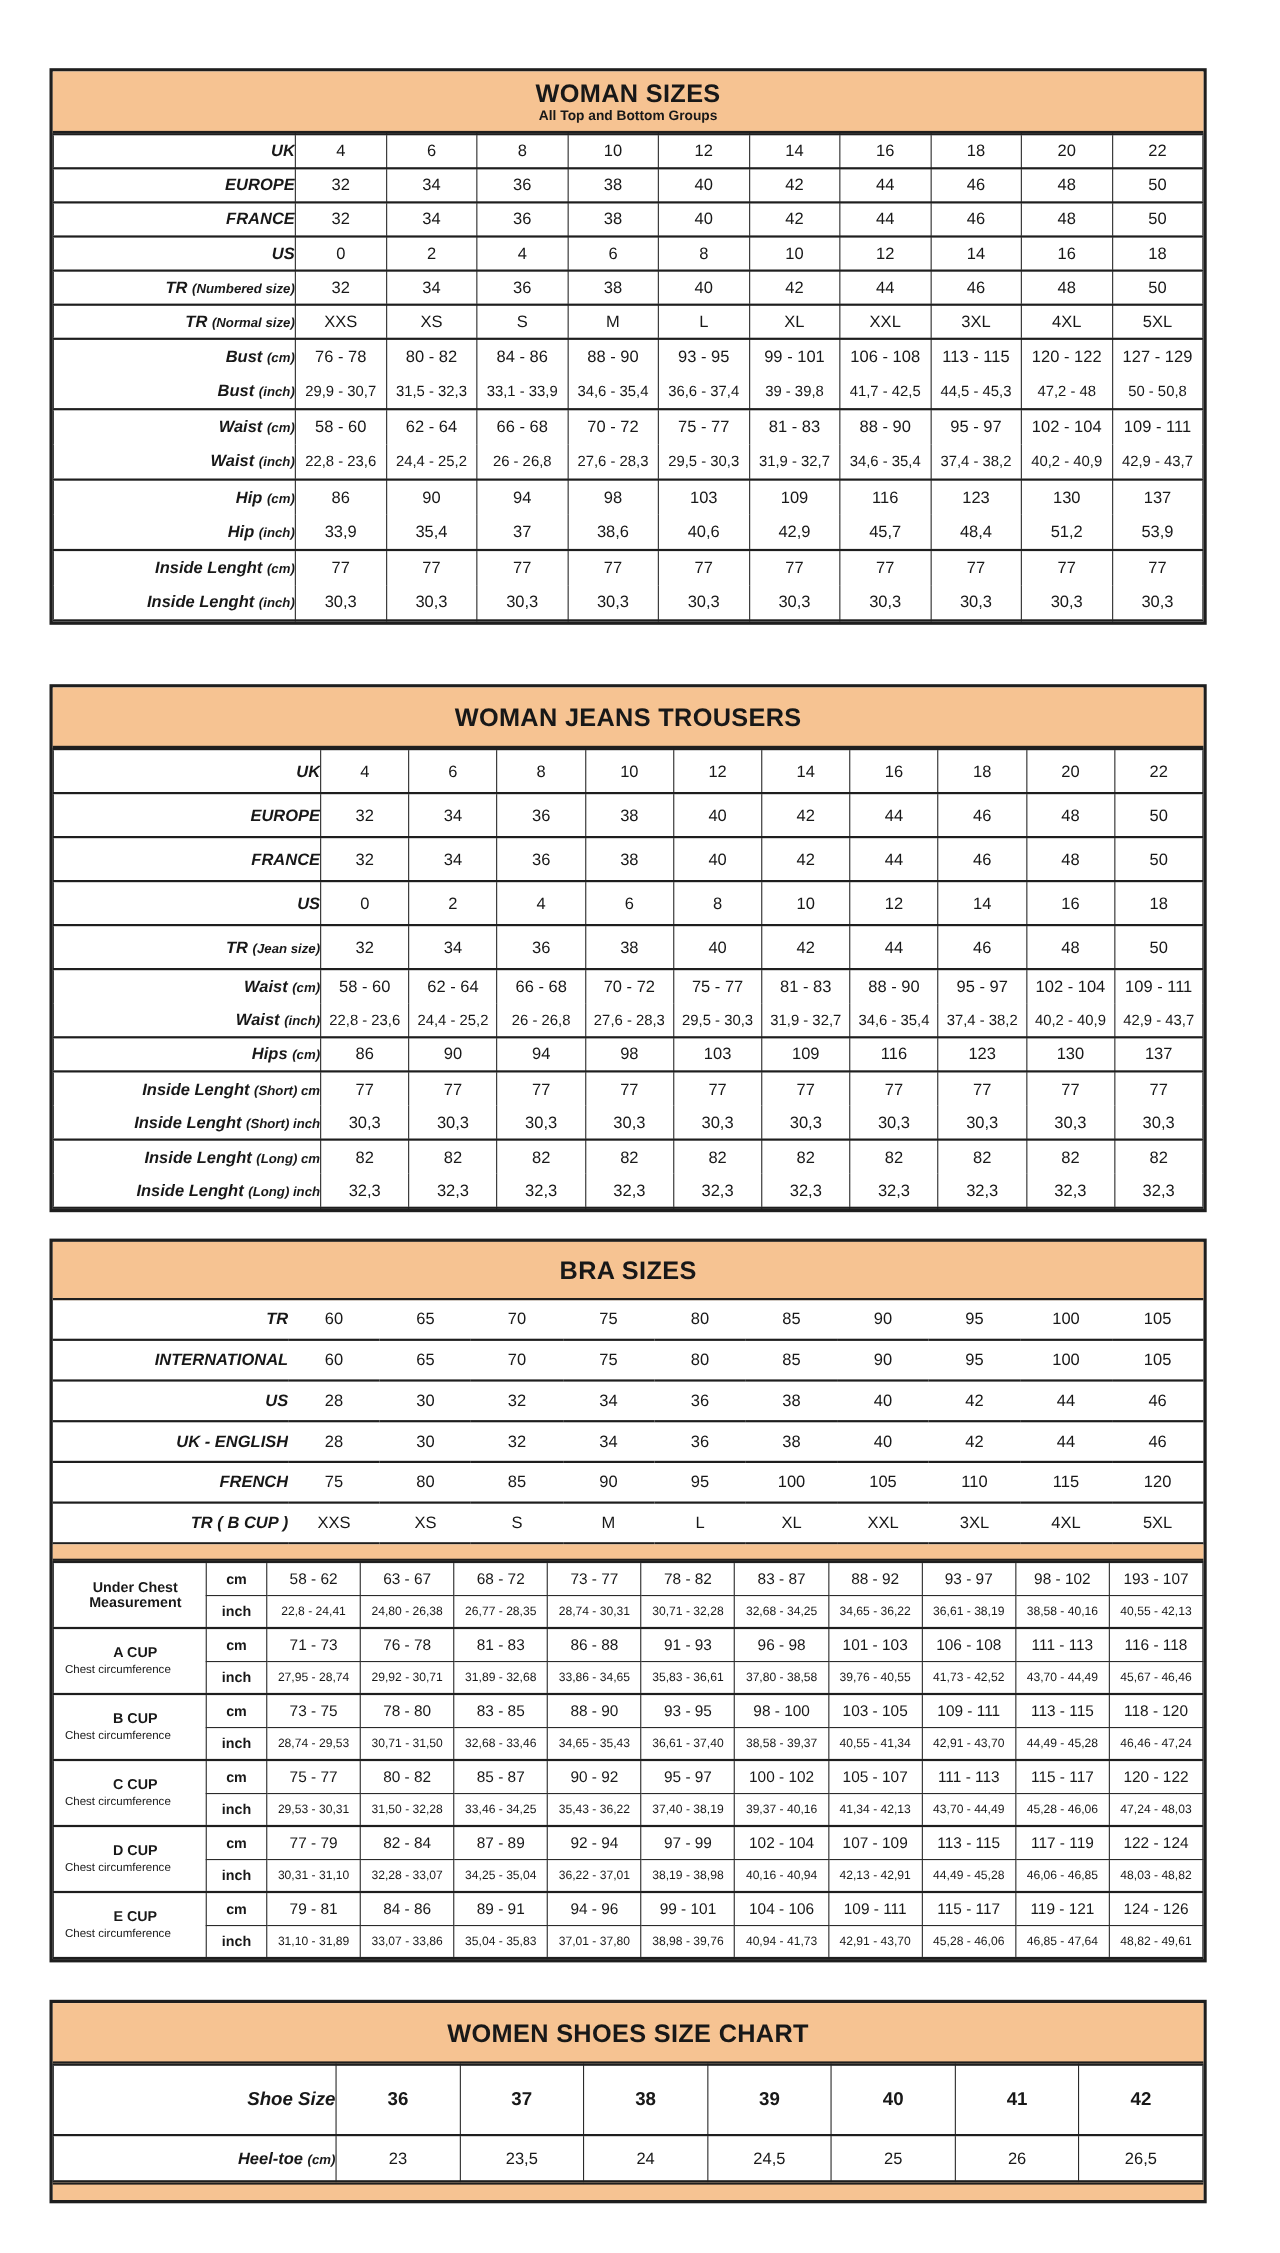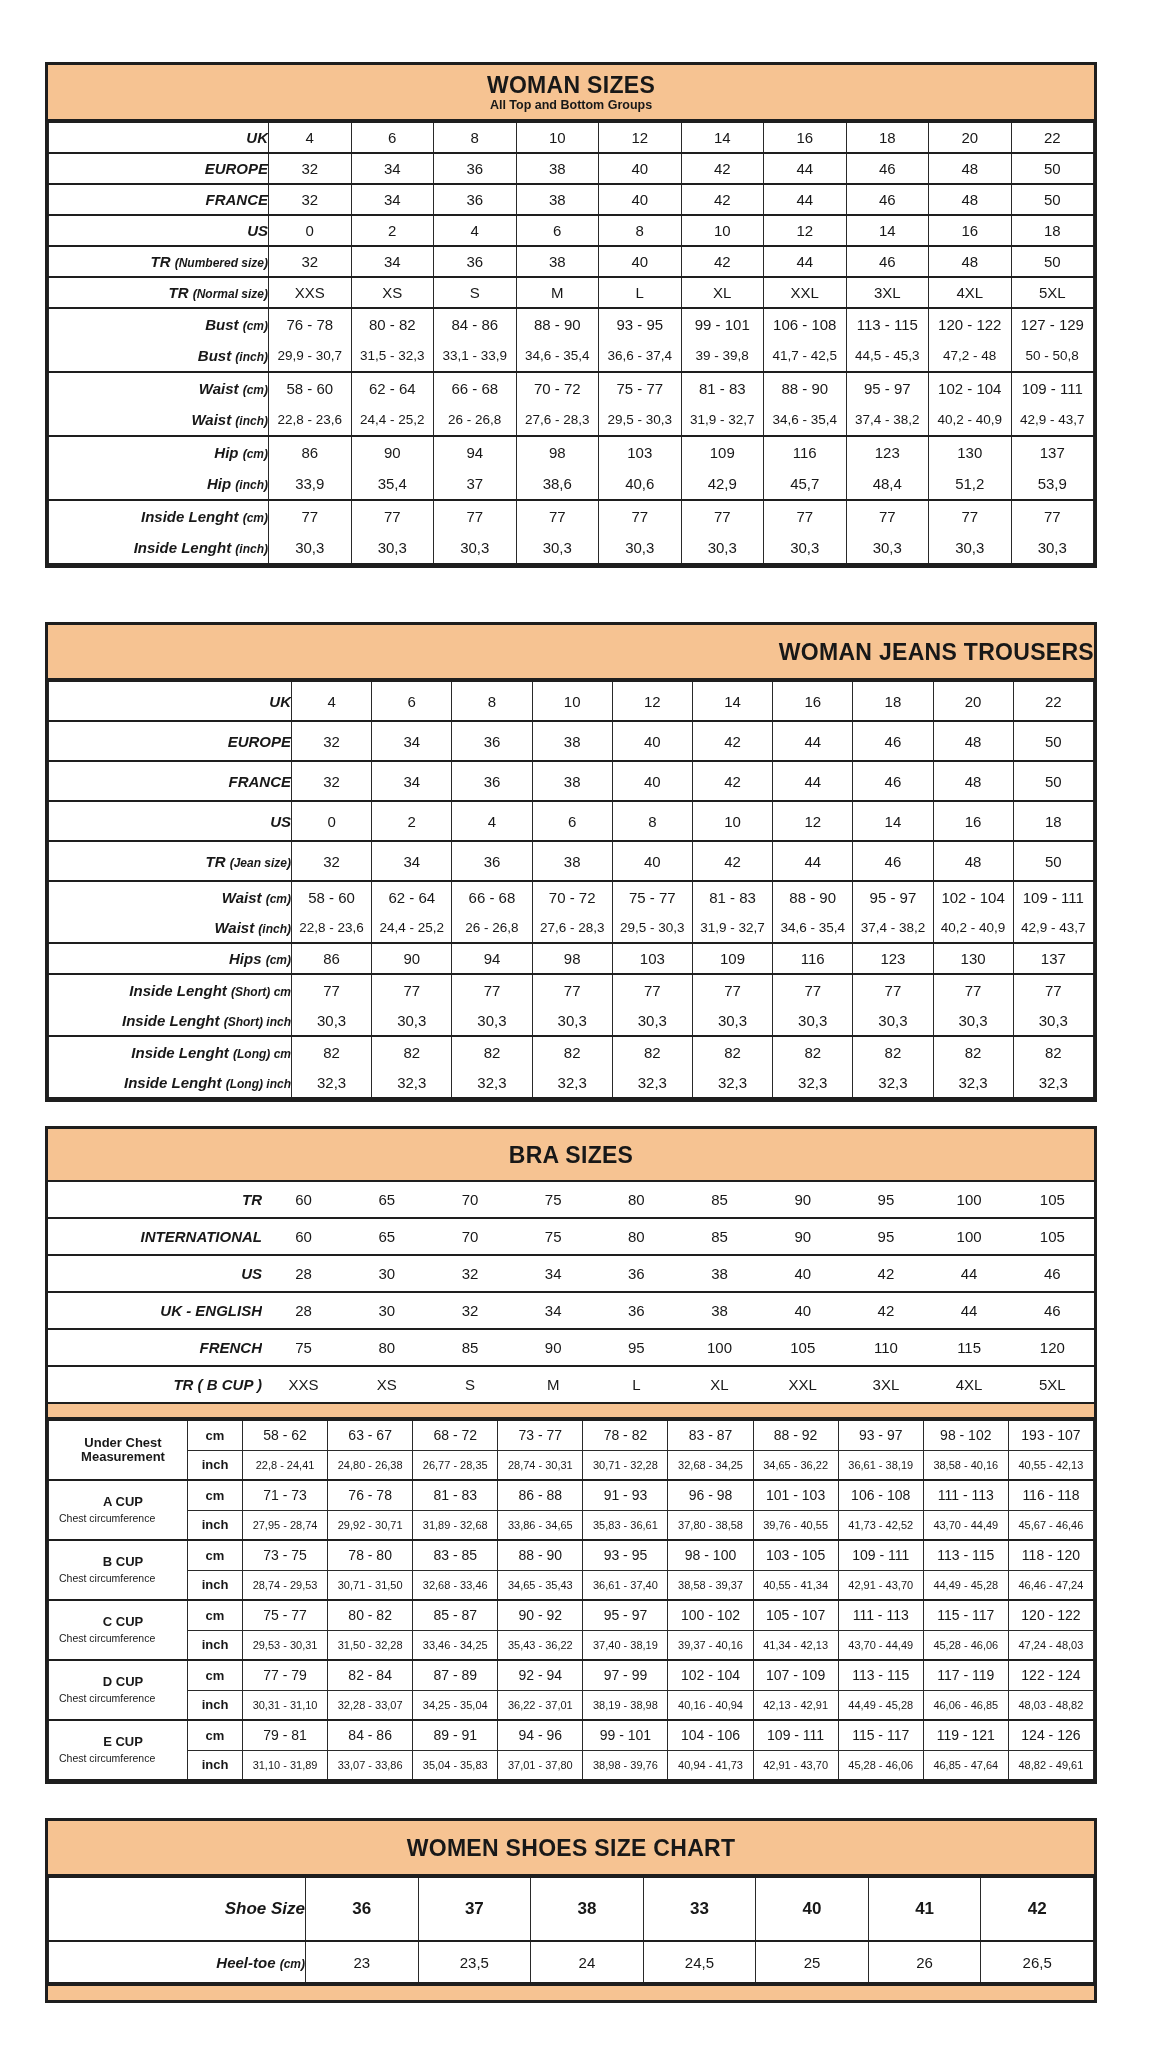--- a/index.html
+++ b/index.html
@@ -263,21 +263,21 @@
             <td class="val">30,3</td>
             <td class="val">30,3</td>
           </tr>
         </tbody>
       </table>
   </div>
 
   <div class="gap1"></div>
 
   <div class="tbl">
-    <div class="tbl-head" style="padding:14px 0 13px 0;text-align:right;">
+    <div class="tbl-head" style="padding:14px 0 13px 0;">
       <div class="t-title">WOMAN JEANS TROUSERS</div>
     </div>
     <table class="t2" id="tbl-jeans">
         <tbody class="grp single">
           <tr>
             <td class="lbl">UK</td>
             <td class="val">4</td>
             <td class="val">6</td>
             <td class="val">8</td>
             <td class="val">10</td>
@@ -741,21 +741,21 @@
     <div class="tbl-head" style="padding:14px 0 13px 0;">
       <div class="t-title">WOMEN SHOES SIZE CHART</div>
     </div>
     <table class="shoes" id="tbl-shoes">
         <tbody class="grp">
           <tr class="r0">
             <td class="lbl">Shoe Size</td>
             <td class="val">36</td>
             <td class="val">37</td>
             <td class="val">38</td>
-            <td class="val">33</td>
+            <td class="val">39</td>
             <td class="val">40</td>
             <td class="val">41</td>
             <td class="val">42</td>
           </tr>
         </tbody>
         <tbody class="grp">
           <tr class="r1">
             <td class="lbl"><span>Heel-toe </span><span class="lbl-small">(cm)</span></td>
             <td class="val">23</td>
             <td class="val">23,5</td>

